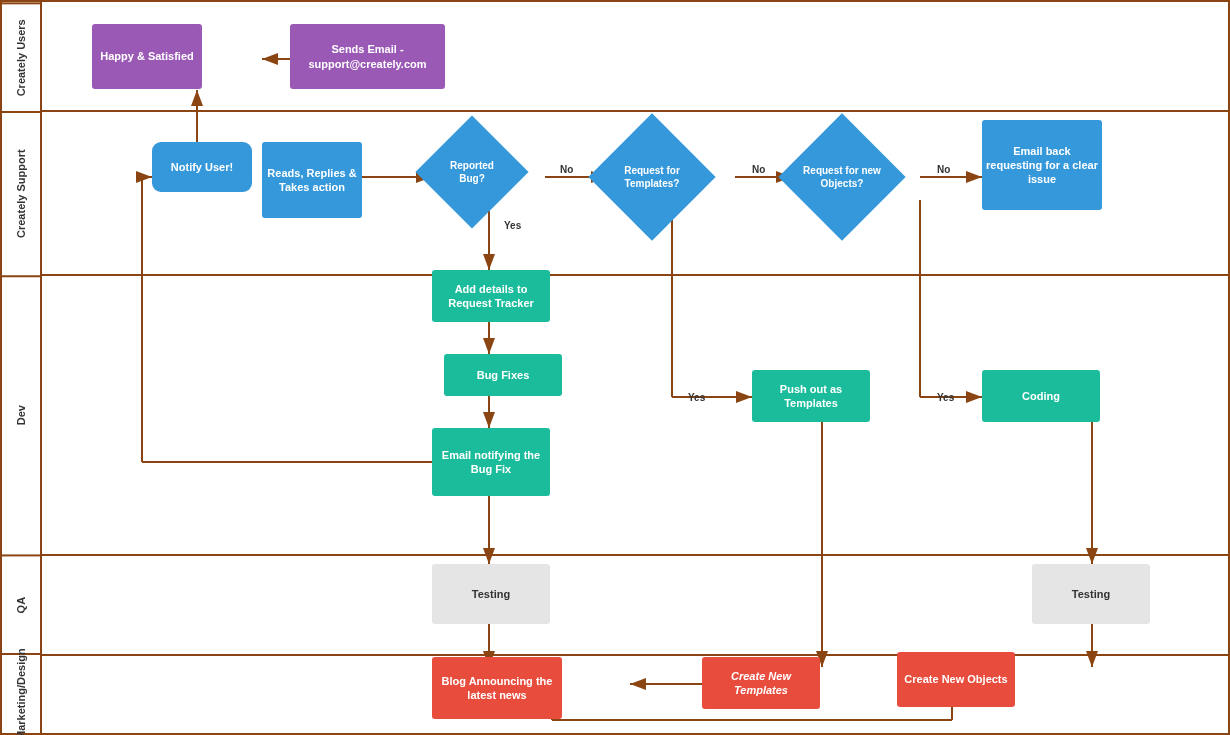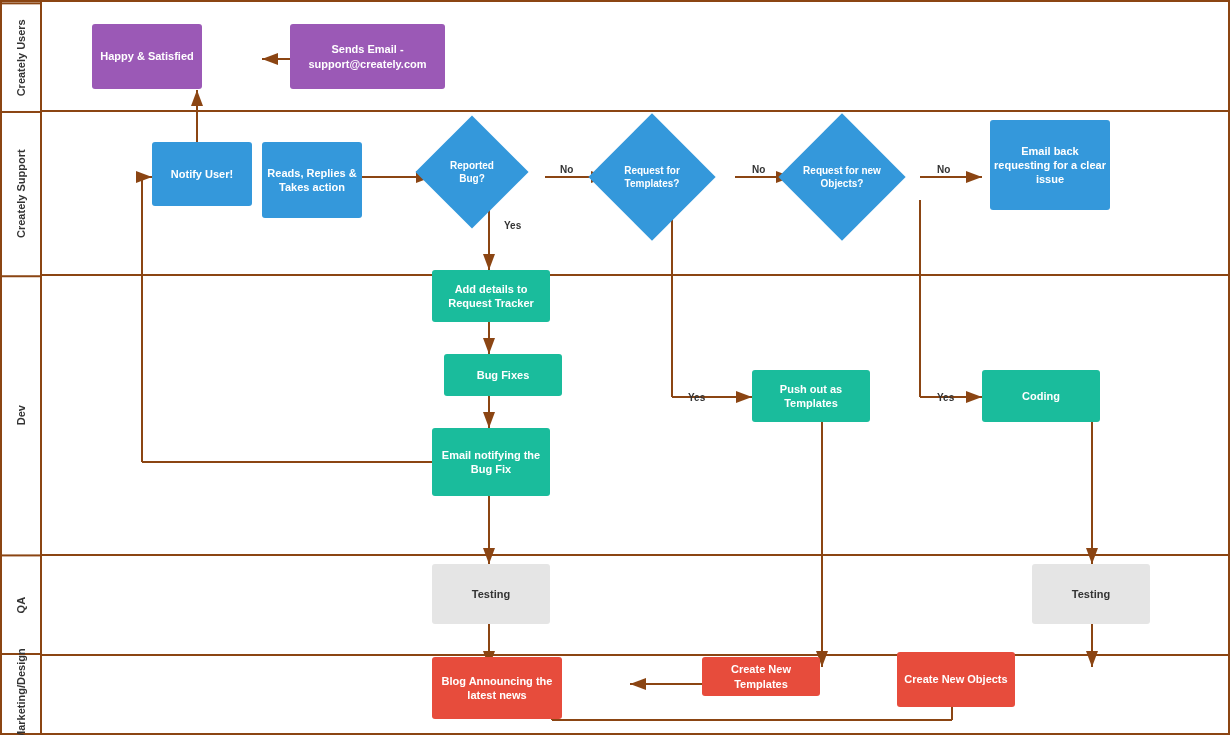--- a/index.html
+++ b/index.html
@@ -189,55 +189,55 @@
       <line x1="410" y1="460" x2="100" y2="460" stroke="#8B4513" stroke-width="2"></line>
       <line x1="100" y1="460" x2="100" y2="175" stroke="#8B4513" stroke-width="2"></line>
       <line x1="100" y1="175" x2="110" y2="175" stroke="#8B4513" stroke-width="2" marker-end="url(#arrowhead)"></line>
 
     </svg>
 
     <div class="node node-purple" style="left: 50px; top: 22px; width: 110px; height: 65px;">Happy &amp; Satisfied</div>
 
     <div class="node node-purple" style="left: 248px; top: 22px; width: 155px; height: 65px;">Sends Email - support@creately.com</div>
 
-    <div class="node node-blue" style="left: 110px; top: 140px; width: 100px; height: 64px;">Notify User!</div>
+    <div class="node node-blue" style="left: 110px; top: 140px; width: 100px; height: 50px; border-radius: 9px;">Notify User!</div>
 
     <div class="node node-blue" style="left: 220px; top: 140px; width: 100px; height: 76px;">Reads, Replies &amp; Takes action</div>
 
     <div class="diamond diamond-blue" style="left: 390px; top: 130px; width: 80px; height: 80px;">
       <div class="diamond-inner" style="font-size:10px; color:#fff; font-weight:bold;">Reported Bug?</div>
     </div>
 
     <div class="diamond diamond-blue" style="left: 565px; top: 130px; width: 90px; height: 90px;">
       <div class="diamond-inner" style="font-size:10px; color:#fff; font-weight:bold;">Request for Templates?</div>
     </div>
 
     <div class="diamond diamond-blue" style="left: 755px; top: 130px; width: 90px; height: 90px;">
       <div class="diamond-inner" style="font-size:10px; color:#fff; font-weight:bold;">Request for new Objects?</div>
     </div>
 
-    <div class="node node-blue" style="left: 940px; top: 118px; width: 120px; height: 90px; margin-left: 8px;">Email back requesting for a clear issue</div>
+    <div class="node node-blue" style="left: 940px; top: 118px; width: 120px; height: 90px;">Email back requesting for a clear issue</div>
 
     <div class="node node-teal" style="left: 390px; top: 268px; width: 118px; height: 52px;">Add details to Request Tracker</div>
 
     <div class="node node-teal" style="left: 390px; top: 352px; width: 118px; height: 42px; margin-left: 12px;">Bug Fixes</div>
 
     <div class="node node-teal" style="left: 390px; top: 426px; width: 118px; height: 68px;">Email notifying the Bug Fix</div>
 
     <div class="node node-teal" style="left: 710px; top: 368px; width: 118px; height: 52px;">Push out as Templates</div>
 
     <div class="node node-teal" style="left: 940px; top: 368px; width: 118px; height: 52px;">Coding</div>
 
     <div class="node node-yellow" style="left: 390px; top: 562px; width: 118px; height: 60px;">Testing</div>
 
     <div class="node node-yellow" style="left: 990px; top: 562px; width: 118px; height: 60px;">Testing</div>
 
     <div class="node node-red" style="left: 390px; top: 655px; width: 130px; height: 62px;">Blog Announcing the latest news</div>
 
-    <div class="node node-red" style="left: 660px; top: 655px; width: 118px; height: 39px;">Create New Templates</div>
+    <div class="node node-red" style="left: 660px; top: 655px; width: 118px; height: 52px; font-style: italic;">Create New Templates</div>
 
     <div class="node node-red" style="left: 855px; top: 650px; width: 118px; height: 55px;">Create New Objects</div>
 
     <div class="label-text" style="left: 505px; top: 162px;">No</div>
     <div class="label-text" style="left: 697px; top: 162px;">No</div>
     <div class="label-text" style="left: 882px; top: 162px;">No</div>
     <div class="label-text" style="left: 449px; top: 218px;">Yes</div>
     <div class="label-text" style="left: 633px; top: 390px;">Yes</div>
     <div class="label-text" style="left: 882px; top: 390px;">Yes</div>
 

